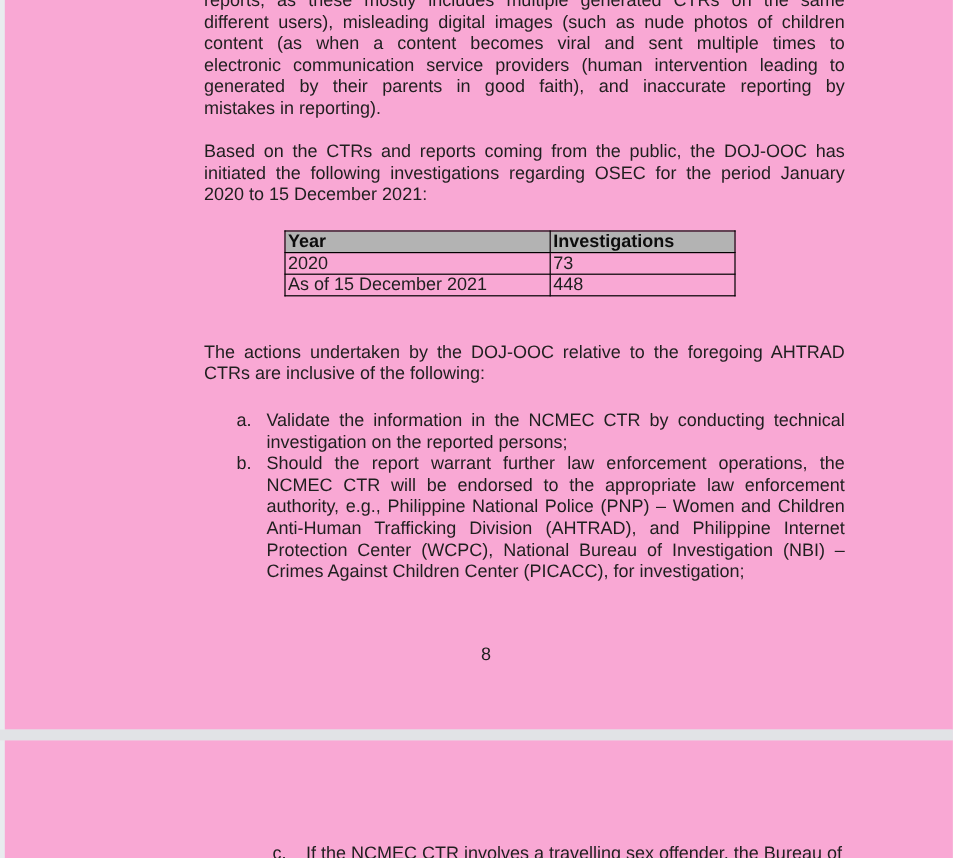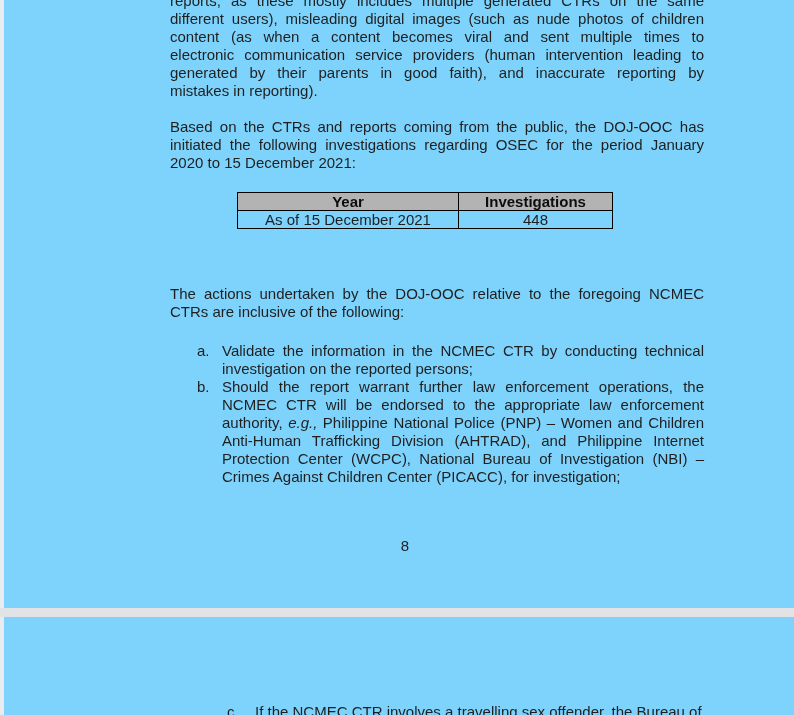--- a/index.html
+++ b/index.html
@@ -7,51 +7,51 @@
     width: 794px; height: 715px;
     background: #e9ecef;
     overflow: hidden;
     font-family: "Liberation Sans", "DejaVu Sans", sans-serif;
     color: #1f1f1f;
     position: relative;
   }
   .page {
     position: absolute;
     left: 4px; width: 790px;
-    background: #7dd3fc;
+    background: #f9a8d4;
     overflow: hidden;
   }
   .page1 { top: 0; height: 608px; }
   .page2 { top: 617px; height: 98px; }
   .separator {
     position: absolute;
     left: 0; top: 608px; width: 794px; height: 9px;
     background: #e1e3e6;
   }
   .block { position: absolute; left: 166px; width: 534px; }
   .line {
     font-size: 15px;
     line-height: 18px;
     white-space: nowrap;
   }
   .j { text-align: justify; text-align-last: justify; white-space: normal; }
   .list-item { display: flex; }
   .marker { width: 25px; flex: 0 0 25px; font-size: 15px; line-height: 18px; }
   .item-text { width: 482px; flex: 0 0 482px; }
-  .em { font-style: italic; }
+  .em { }
   table.data {
     border-collapse: collapse;
     font-size: 15px;
     table-layout: fixed;
   }
   table.data th, table.data td {
     border: 1.6px solid #000;
     padding: 0 2px;
     height: 17px;
-    text-align: center;
+    text-align: left;
     line-height: 17px;
     overflow: hidden;
   }
   table.data th { background: #b3b3b3; color: #0d0d0d; font-weight: bold; }
   .col-year { width: 216px; }
   .col-inv { width: 149px; }
   .pagenum {
     position: absolute;
     left: 0; top: 537px; width: 802px;
     text-align: center;
@@ -81,29 +81,33 @@
   <div class="block" style="top:192px; left:233px; width:380px">
     <table class="data">
       <thead>
         <tr>
           <th class="col-year">Year</th>
           <th class="col-inv">Investigations</th>
         </tr>
       </thead>
       <tbody>
         <tr>
+          <td>2020</td>
+          <td>73</td>
+        </tr>
+        <tr>
           <td>As of 15 December 2021</td>
           <td>448</td>
         </tr>
       </tbody>
     </table>
   </div>
 
   <div class="block" style="top:285px">
-    <div class="line j">The actions undertaken by the DOJ-OOC relative to the foregoing NCMEC</div>
+    <div class="line j">The actions undertaken by the DOJ-OOC relative to the foregoing AHTRAD</div>
     <div class="line">CTRs are inclusive of the following:</div>
   </div>
 
   <div class="block" style="top:342px; left:193px; width:511px">
 
     <div class="list-item">
       <div class="marker">a.</div>
       <div class="item-text">
         <div class="line j">Validate the information in the NCMEC CTR by conducting technical</div>
         <div class="line">investigation on the reported persons;</div>

